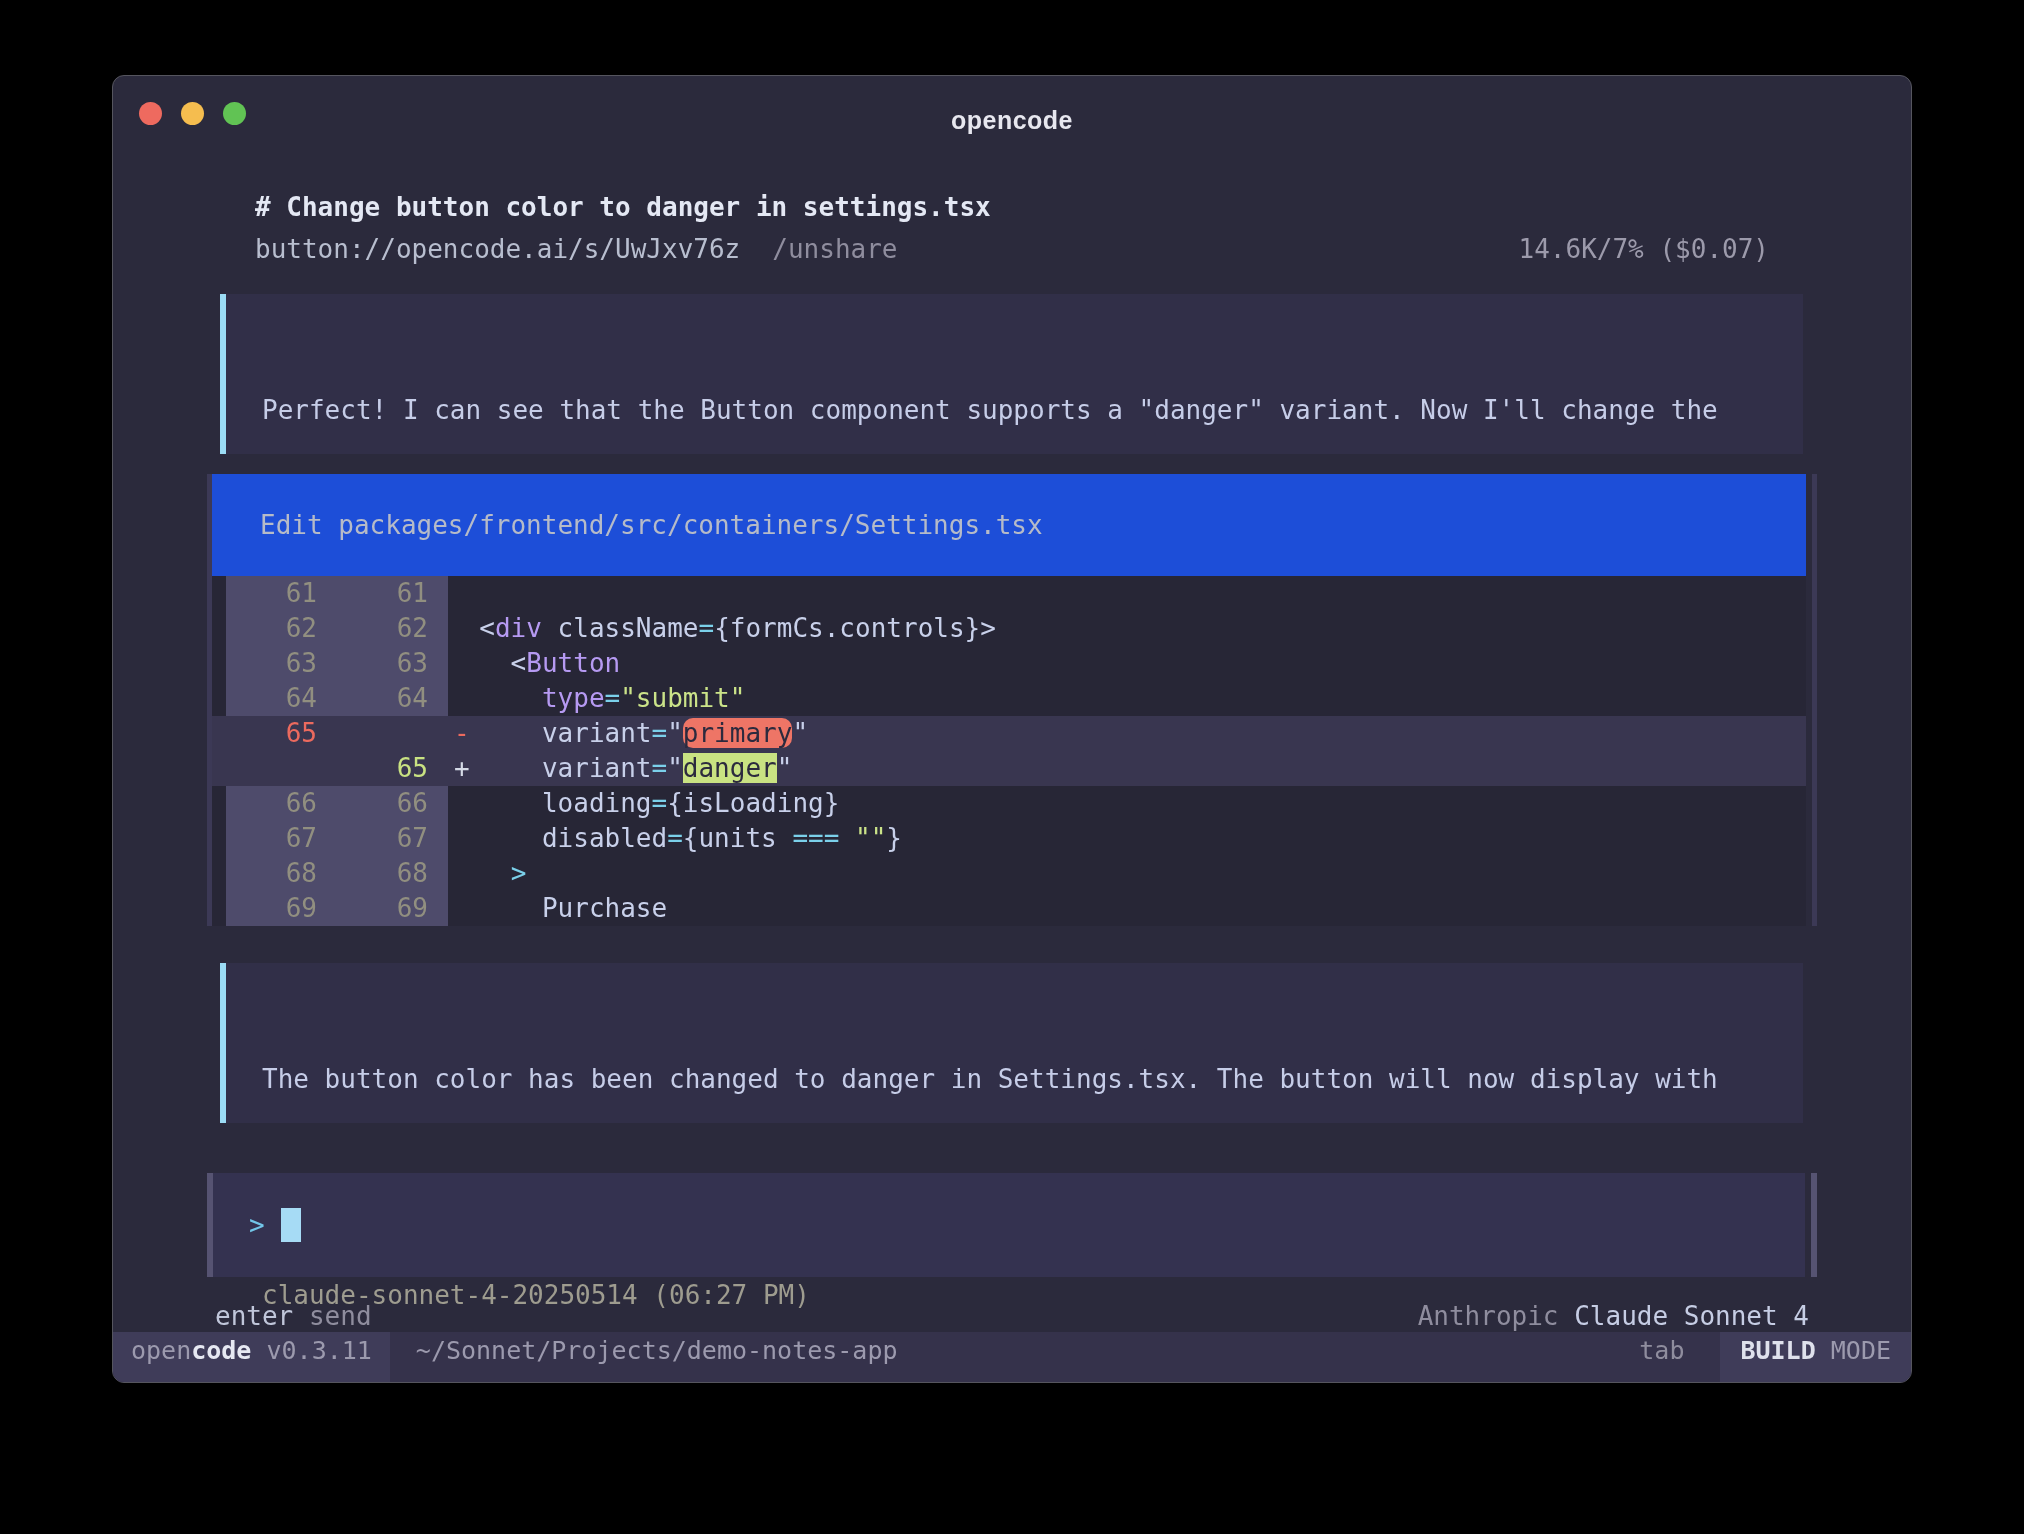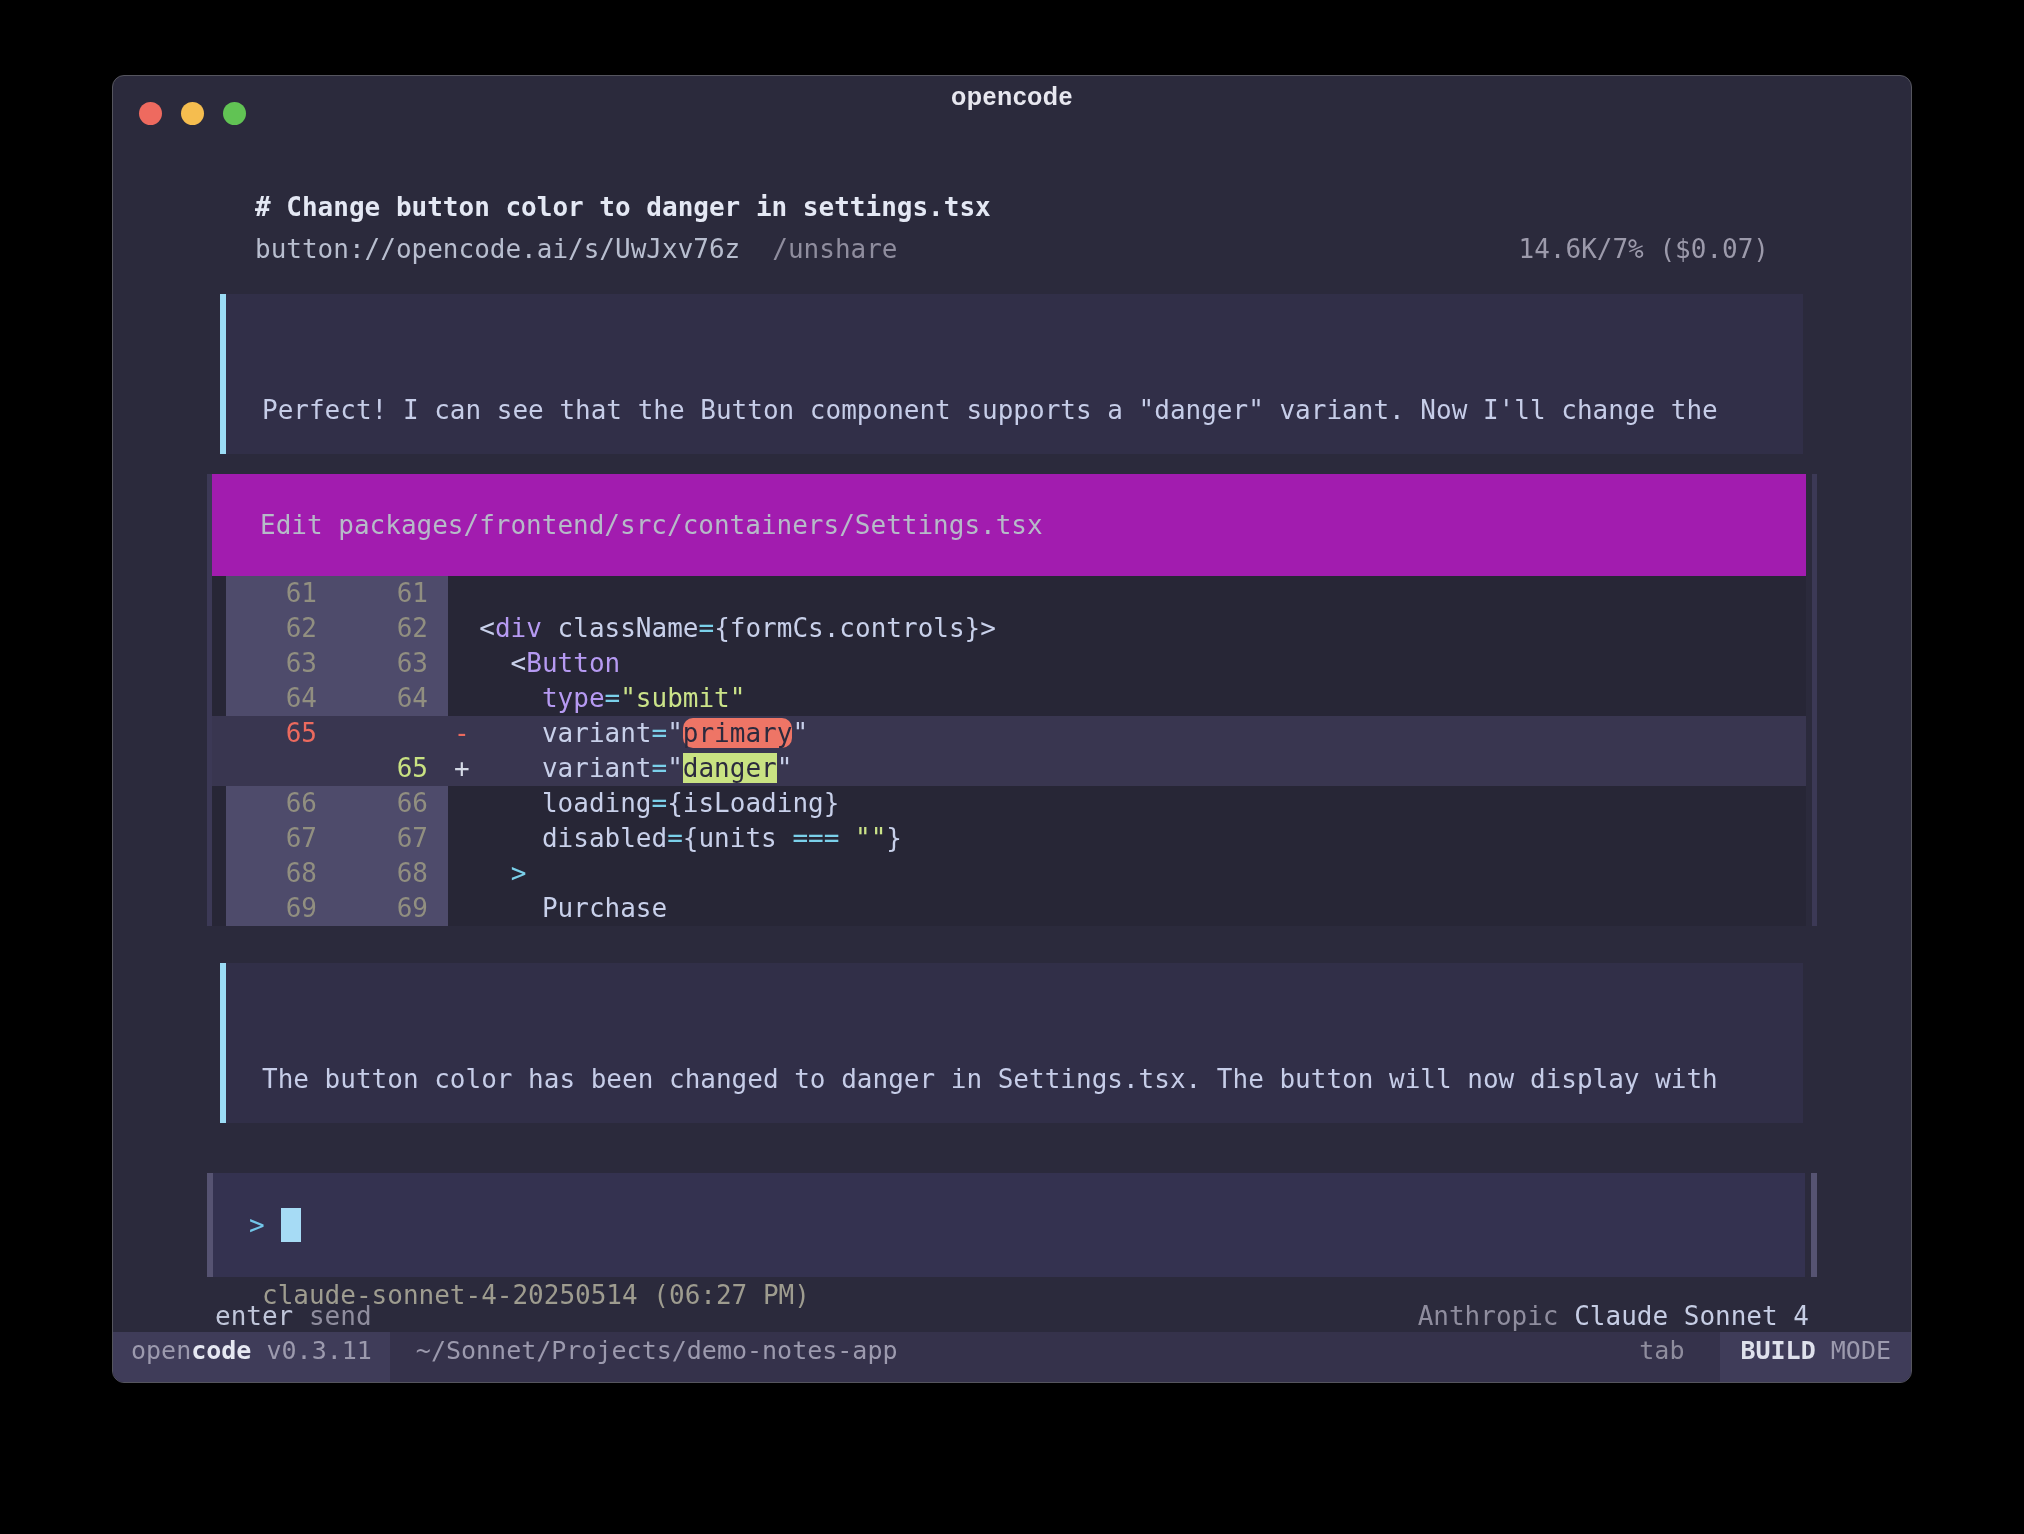--- a/index.html
+++ b/index.html
@@ -15,21 +15,21 @@
     box-sizing:border-box;overflow:hidden;
   }
   
   .titlebar{position:relative;height:72px;}
   .lights{position:absolute;left:26px;top:26px;display:flex;gap:19px;}
   .light{width:23px;height:23px;border-radius:50%;}
   .light.red{background:#ee6a5f;}
   .light.yellow{background:#f5bd4f;}
   .light.green{background:#61c354;}
   .apptitle{
-    position:absolute;left:0;right:0;top:6px;text-align:center;
+    position:absolute;left:0;right:0;top:30px;text-align:center;
     font-family:"Liberation Sans",sans-serif;font-weight:bold;
     font-size:25px;color:#e7e7ef;letter-spacing:.5px;
   }
   
   .content{position:absolute;left:0;top:72px;right:0;bottom:38px;padding:0 94px;box-sizing:border-box;}
 
   
   .topic{margin-top:42px;height:76px;display:flex;flex-direction:column;}
   .topic .vbar{width:5px;background:#3c3954;flex:none;}
   .topic .mid{flex:1;padding:0 48px;display:flex;flex-direction:column;justify-content:space-between;}
@@ -47,21 +47,21 @@
     font-size:26px;line-height:36px;color:#c6cde8;white-space:pre;
   }
   .msg .meta{color:#9e9c8f;}
   .msg1{margin-top:28px;}
   .msg2{margin-top:37px;}
 
   
   .edit{margin-top:20px;height:452px;display:flex;}
   .edit .vbar{width:5px;background:#3c3956;flex:none;}
   .edit .gap{width:6px;flex:none;}
-  .edit-main{flex:1;background:#a21caf;display:flex;flex-direction:column;}
+  .edit-main{flex:1;background:#1d4ed8;display:flex;flex-direction:column;}
   .edit-header{height:102px;display:flex;align-items:center;padding-left:48px;
     font-size:26px;color:#b6bbc8;white-space:pre;}
   .diff-body{flex:1;}
   .drow{display:flex;height:35px;font-size:26px;line-height:35px;padding-left:14px;}
   .drow.ctx{background:#272636;}
   .drow.del,.drow.add{background:#393650;}
   .gut{width:111px;flex:none;text-align:right;padding-right:20px;box-sizing:border-box;color:#918f80;white-space:pre;}
   .drow.ctx .gut{background:#4e4b6b;}
   .drow.del .gold{color:#ec6a5e;}
   .drow.add .gnew{color:#c9e282;}

